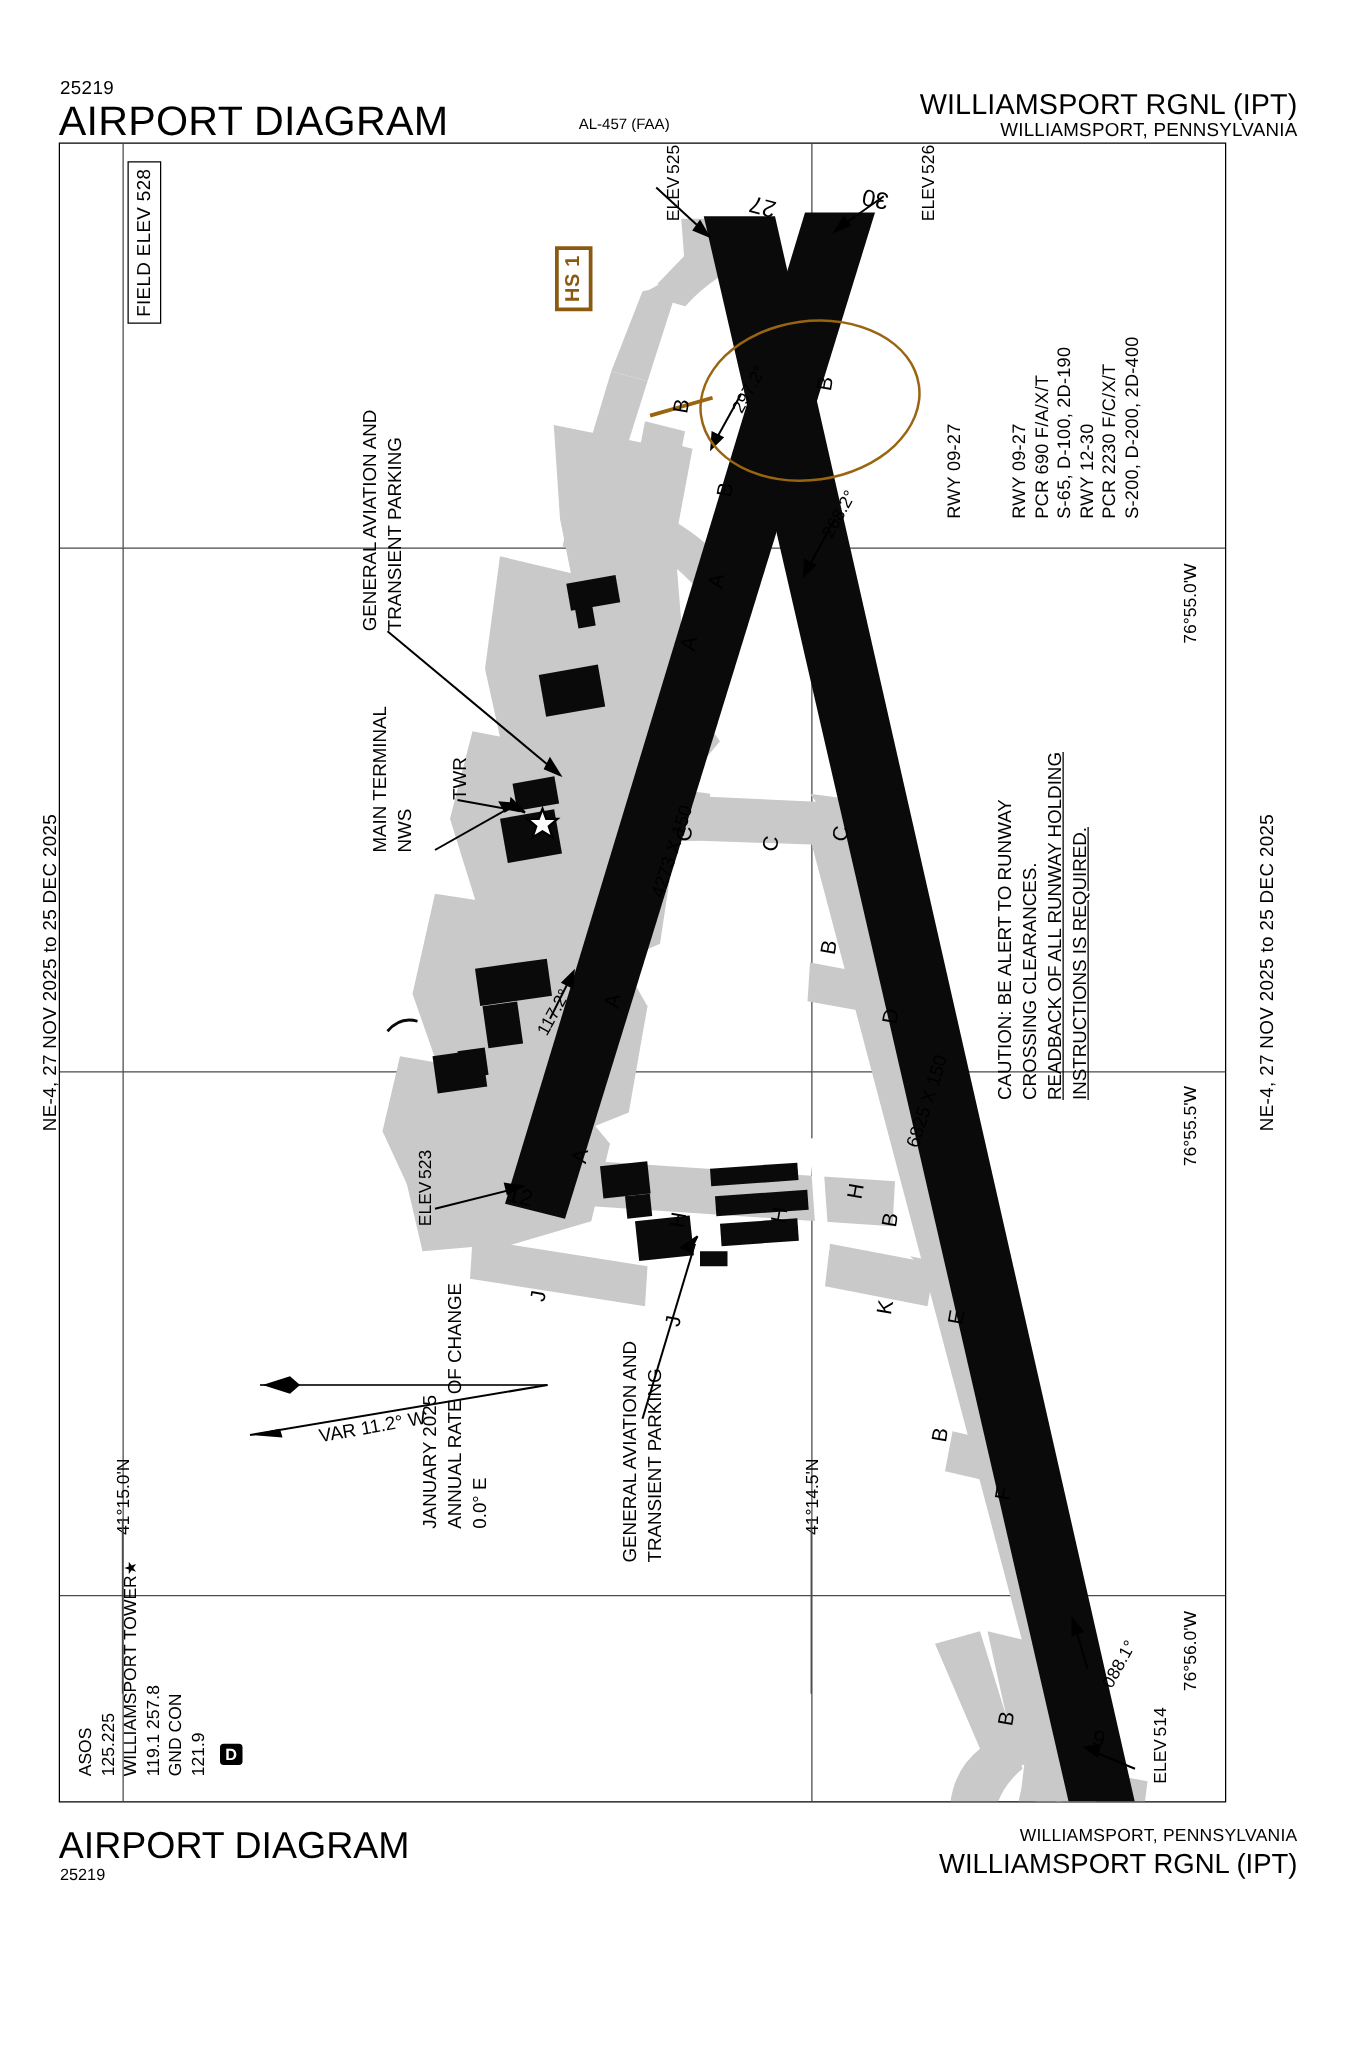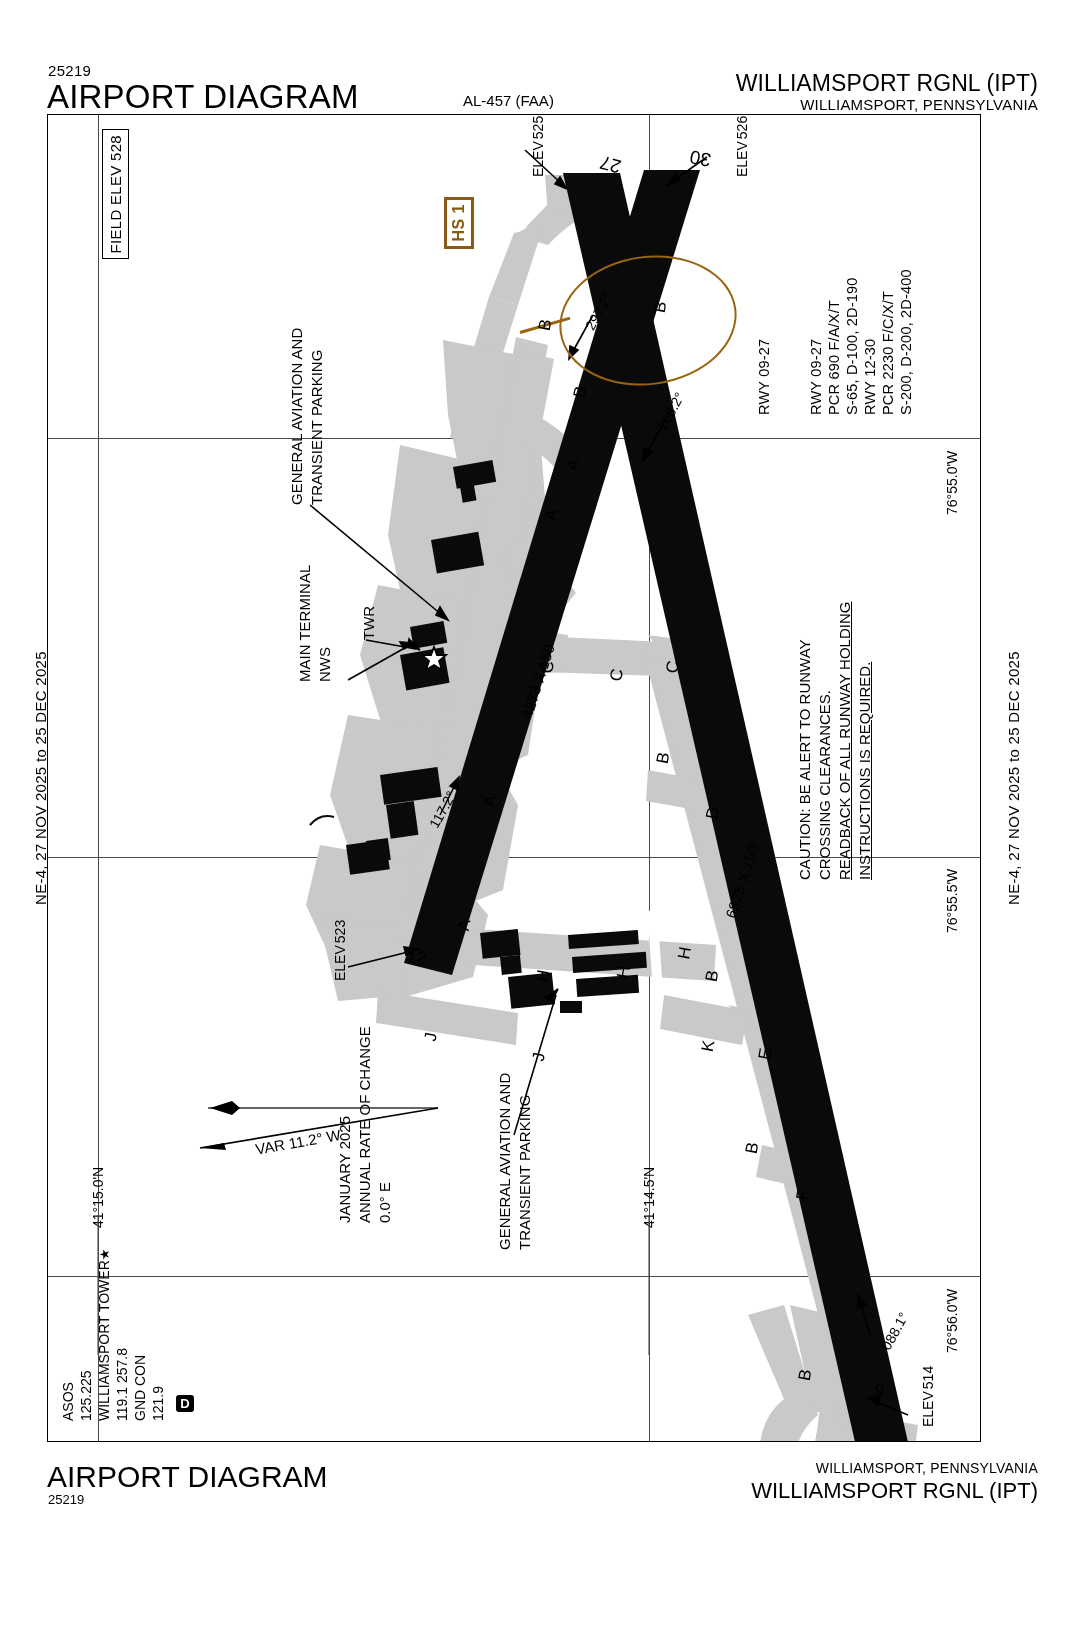--- a/index.html
+++ b/index.html
@@ -6,21 +6,21 @@
   body{width:1076px;height:1650px;position:relative;
        font-family:"Liberation Sans","DejaVu Sans",sans-serif;color:#000;
        -webkit-font-smoothing:antialiased;overflow:hidden;}
   .abs{position:absolute;}
   .nw{white-space:nowrap;}
   .r90{transform-origin:0 0;transform:rotate(-90deg);}
 
   
   #chart-number-top{left:48px;top:62px;font-size:15px;letter-spacing:.3px;}
   #page-title-top{left:47px;top:78px;font-size:33px;letter-spacing:.2px;font-weight:400;}
-  #faa-id{left:463px;top:92px;font-size:15px;}
+  #faa-id{left:463px;top:92px;font-size:12px;}
   #airport-name-top{right:38px;top:70px;font-size:23px;text-align:right;letter-spacing:.1px;}
   #airport-city-top{right:38px;top:96px;font-size:15px;text-align:right;letter-spacing:.2px;}
 
   
   #page-title-bot{left:47px;top:1460px;font-size:30px;}
   #chart-number-bot{left:48px;top:1492px;font-size:13px;}
   #airport-city-bot{right:38px;top:1460px;font-size:14px;text-align:right;letter-spacing:.2px;}
   #airport-name-bot{right:38px;top:1478px;font-size:22px;text-align:right;}
 
   

